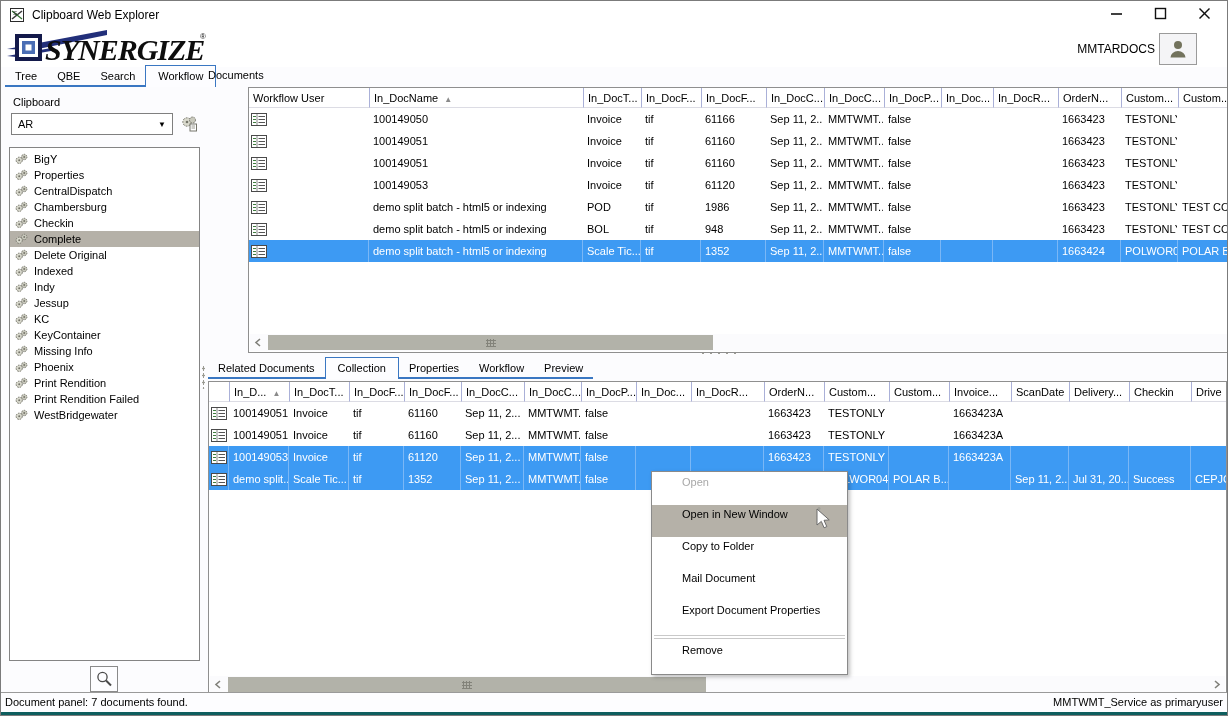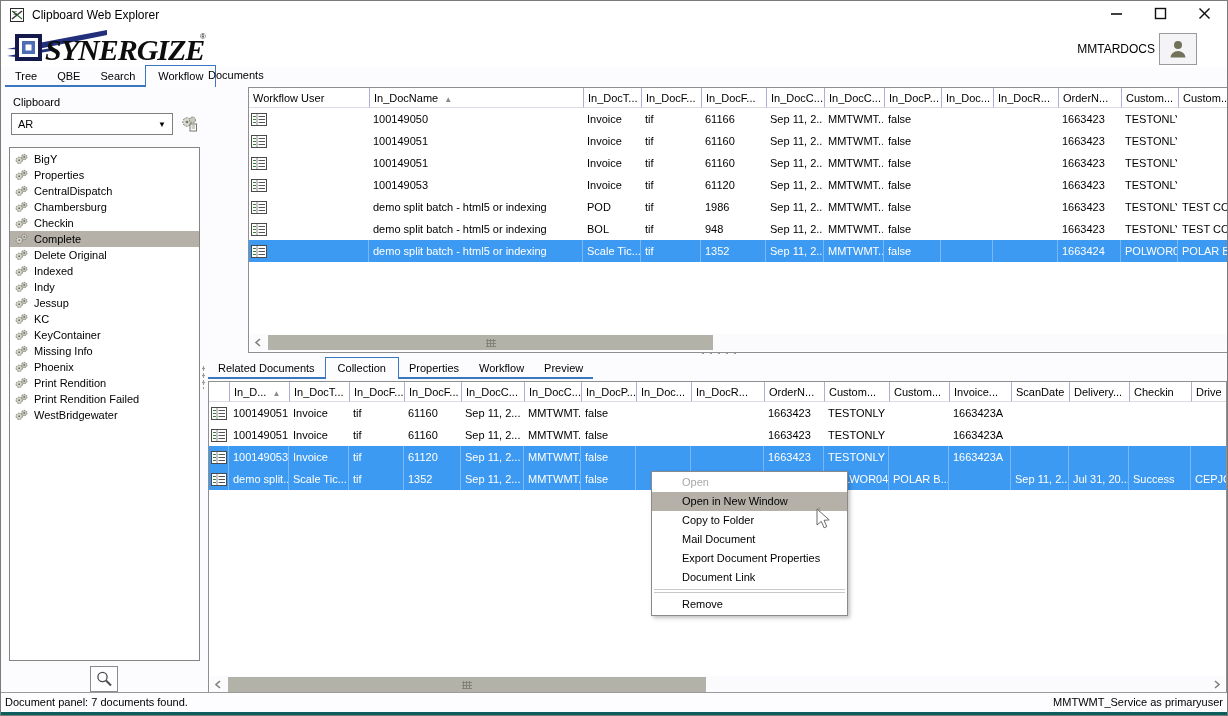--- a/index.html
+++ b/index.html
@@ -70,21 +70,21 @@
     background-image:radial-gradient(#9a9a92 1px,transparent 1.1px);background-size:3px 7px;}
 
   
   .statusbar{position:absolute;left:0;right:0;bottom:3px;height:19px;border-top:1px solid #9a9a9a;background:#fdfdff;}
   .status-left{position:absolute;left:4px;top:3px;}
   .status-right{position:absolute;right:4px;top:3px;}
 
   
   .ctx-menu{position:absolute;left:650px;top:470px;width:197px;background:#fff;border:1px solid #8a8a8a;
     box-shadow:2px 2px 4px rgba(0,0,0,.25);z-index:50;box-sizing:border-box;padding:1px 0;}
-  .ctx-item{height:19px;line-height:19px;padding-left:30px;white-space:nowrap;}
+  .ctx-item{height:32px;line-height:19px;padding-left:30px;white-space:nowrap;}
   .ctx-item.disabled{color:#a8a8a8;}
   .ctx-item.highlighted{background:#b5b1a8;}
   .ctx-sep{border-top:1px solid #c9c9c9;margin:2px 2px;}
 
   .cursor{position:absolute;left:814px;top:505px;z-index:60;}
   svg{display:block;}
   .inline-svg{display:inline-block;vertical-align:middle;}
 </style>
 </head>
 <body>
@@ -750,21 +750,20 @@
       </div>
     </div>
   </div>
 
   <div class="ctx-menu" id="ctx-menu">
       <div class="ctx-item disabled">Open</div>
       <div class="ctx-item highlighted">Open in New Window</div>
       <div class="ctx-item">Copy to Folder</div>
       <div class="ctx-item">Mail Document</div>
       <div class="ctx-item">Export Document Properties</div>
-      <div class="ctx-item">Document Link</div>
       <div class="ctx-sep"></div>
       <div class="ctx-sep"></div>
       <div class="ctx-item">Remove</div>
     </div>
 
   <svg class="cursor" width="17" height="23" viewBox="0 0 17 23">
     <circle cx="4" cy="2.5" r="1.5" fill="#a0a098"></circle>
     <path d="M2,3 L2,19 L6.3,15.4 L9.1,21.8 L11.8,20.6 L9,14.3 L14.2,13.9 Z" fill="#fff" stroke="#6a6a6a" stroke-width="1"></path>
   </svg>
 

